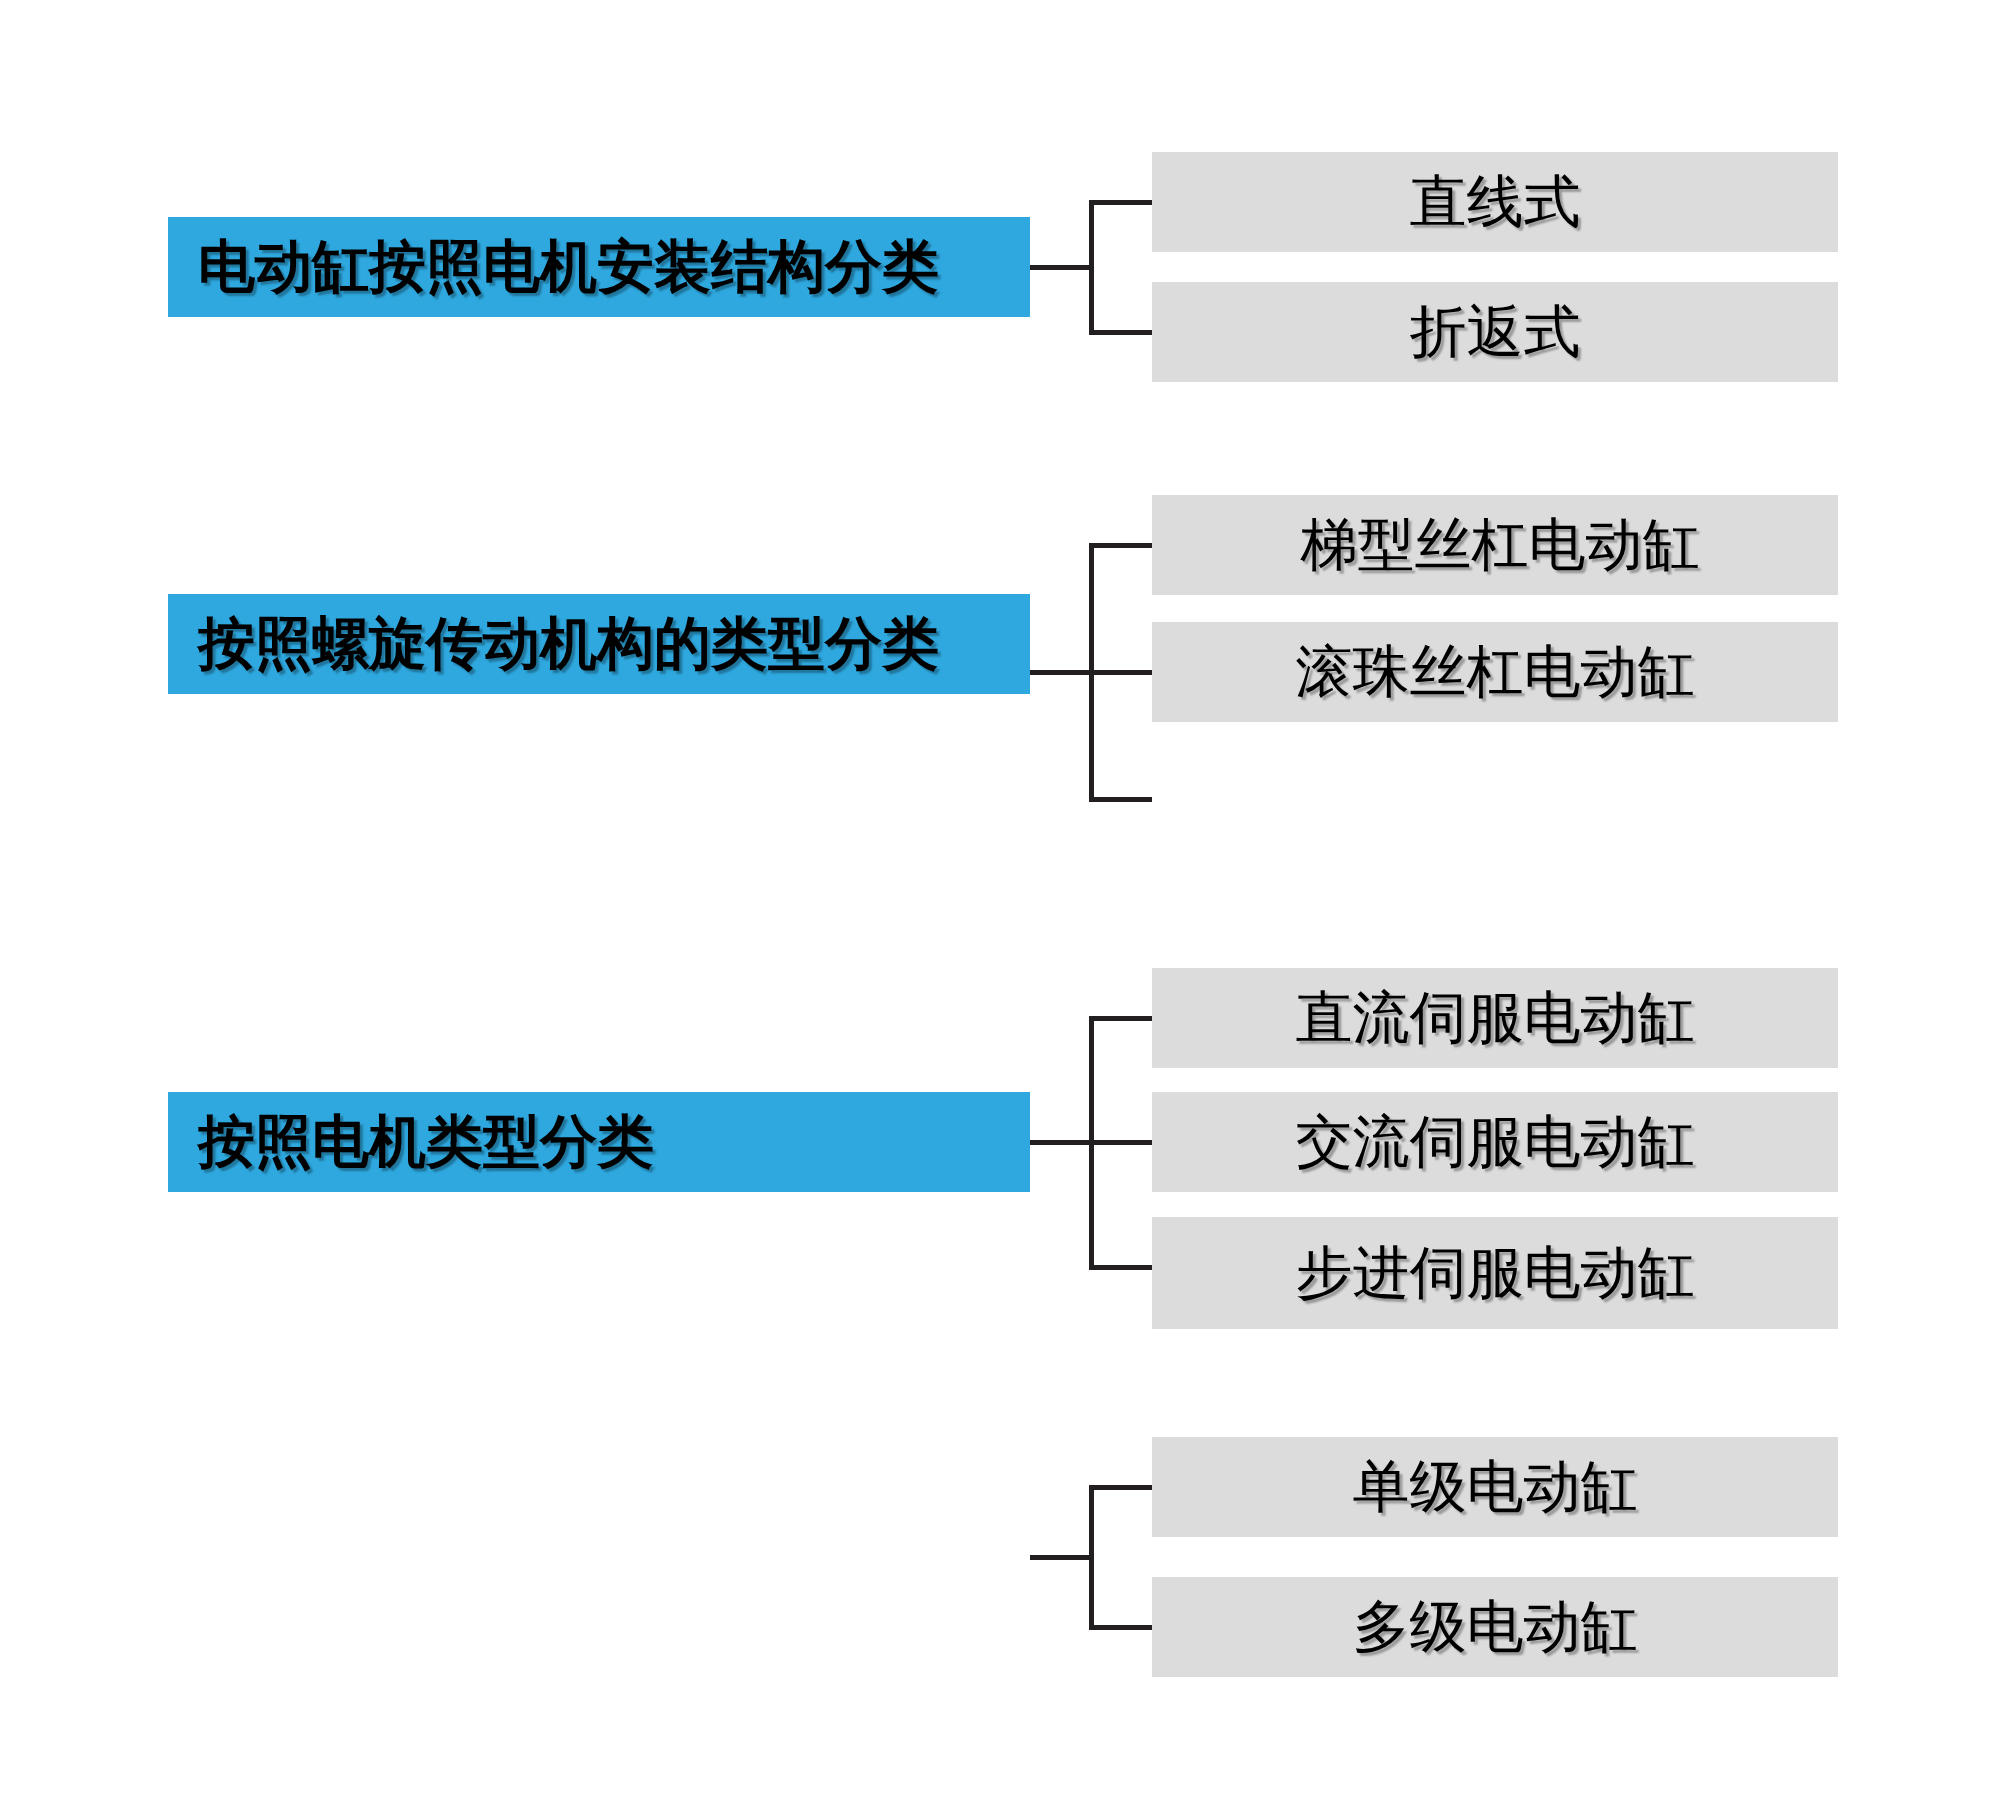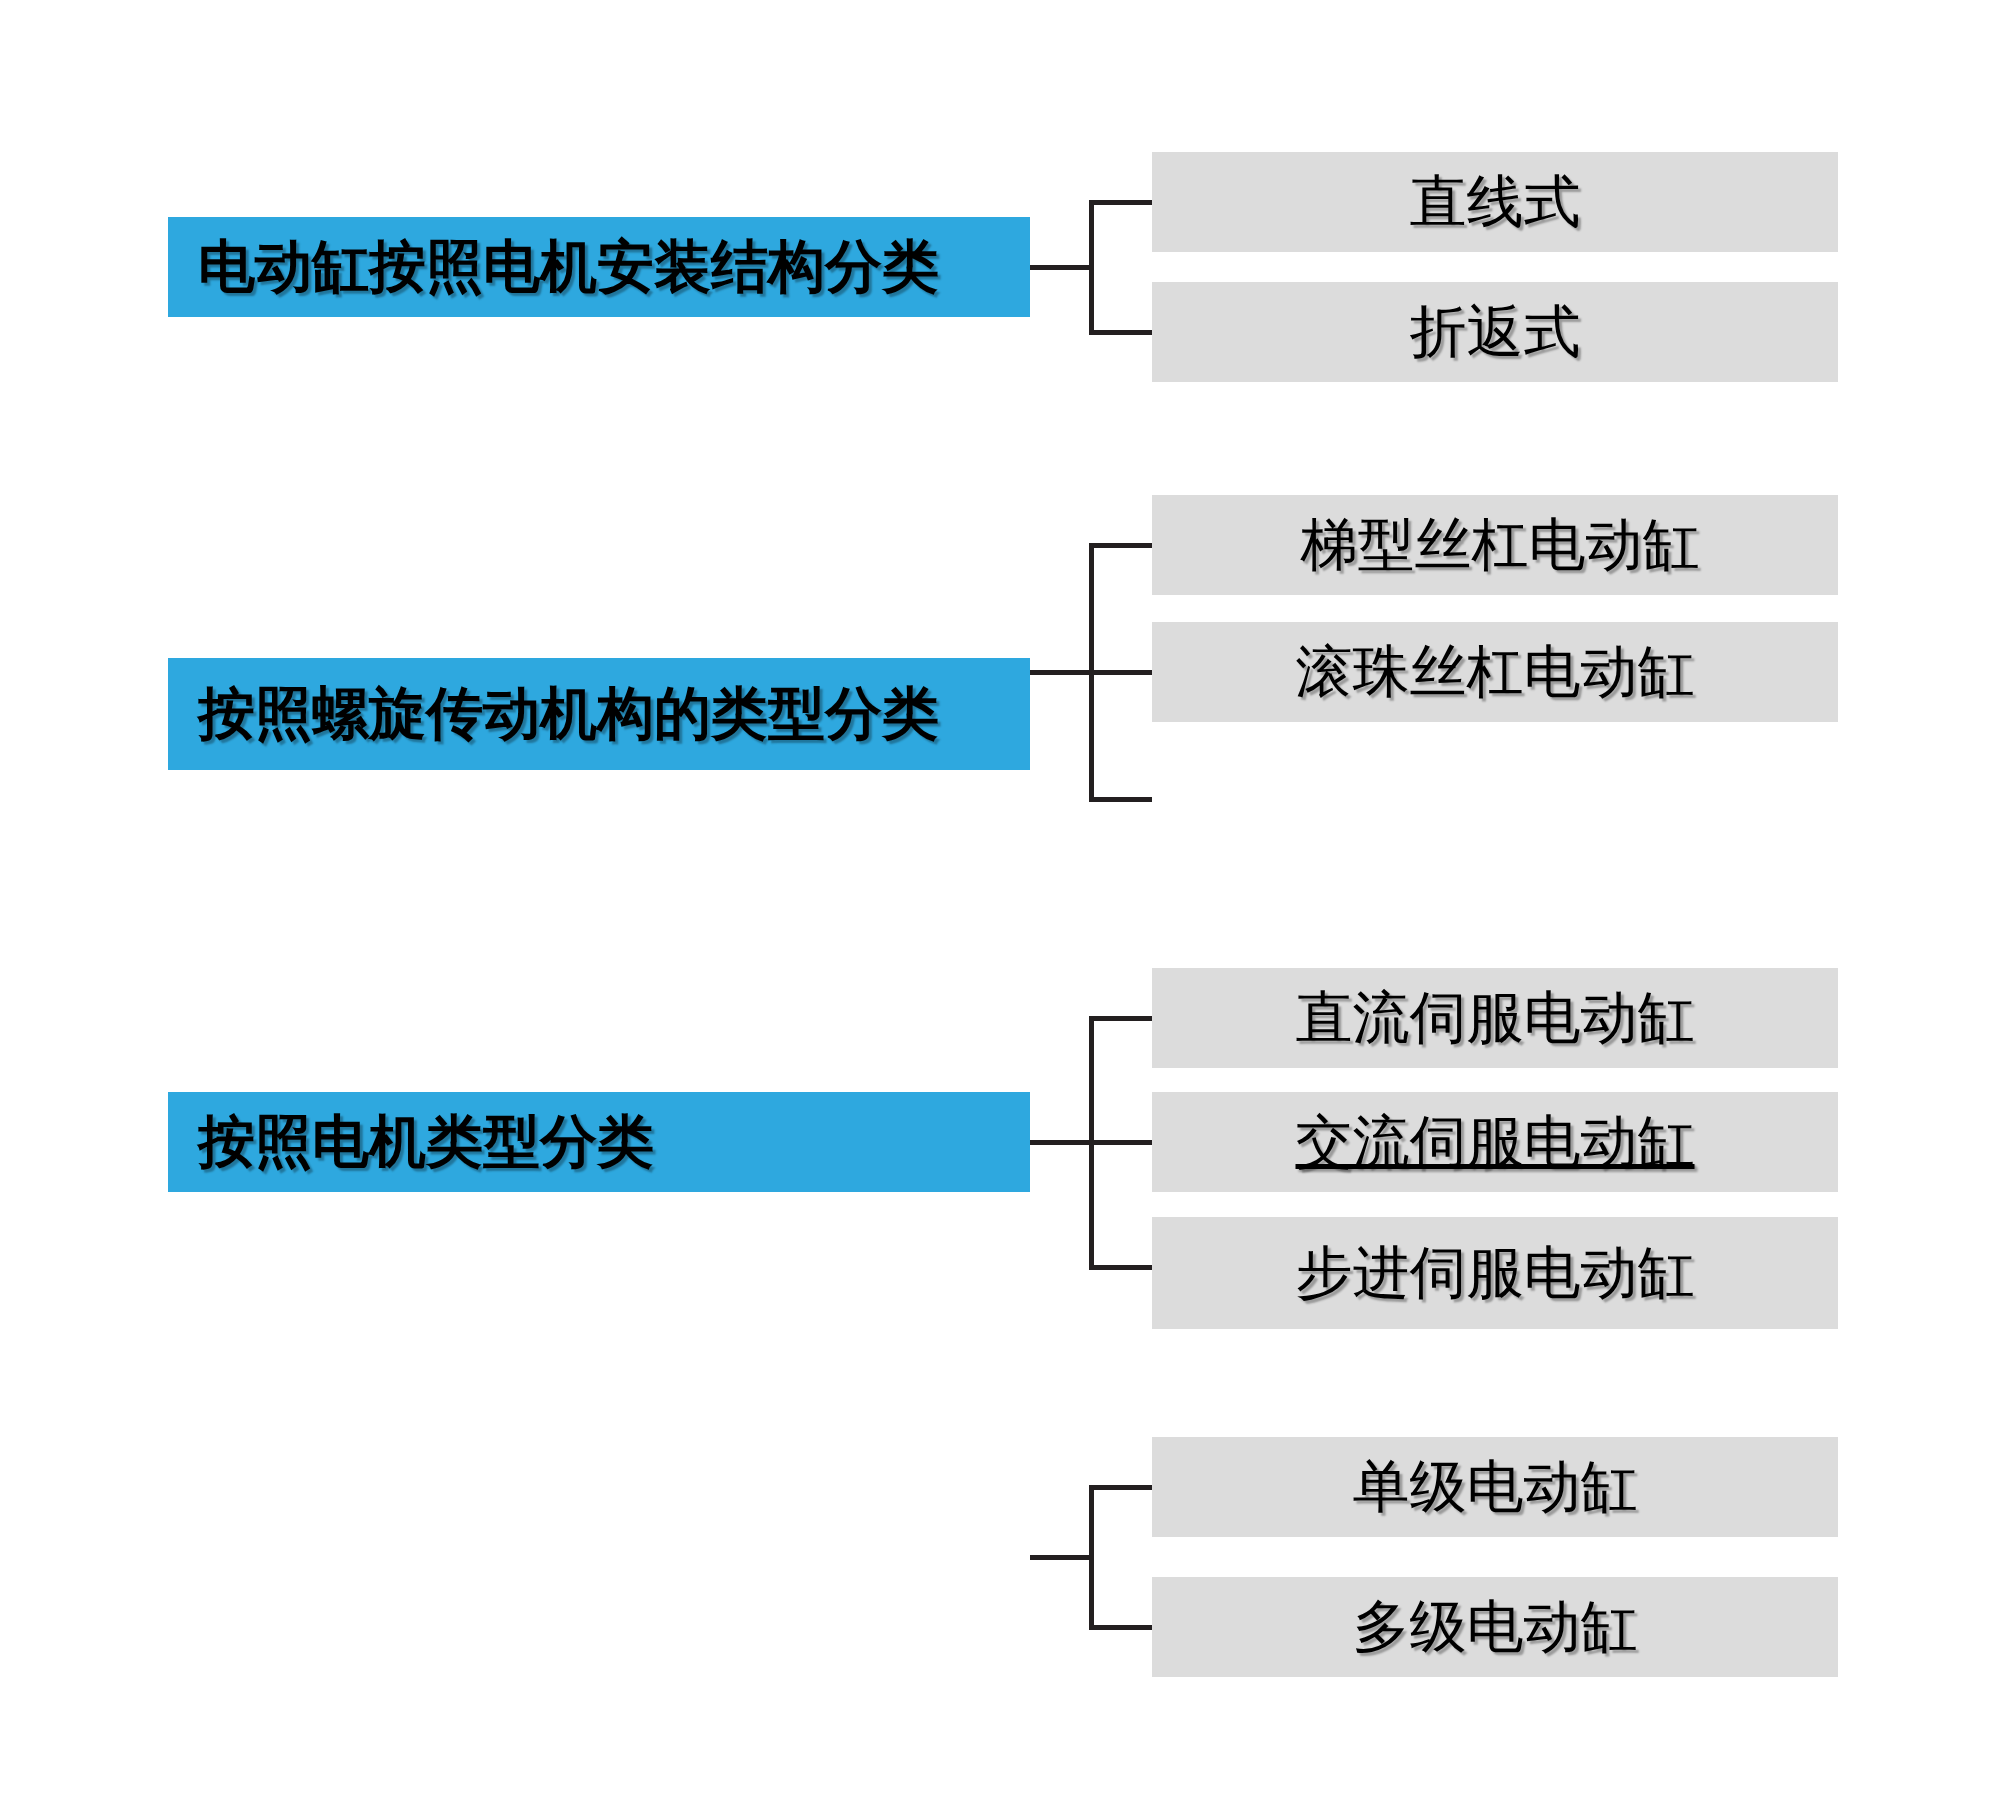--- a/index.html
+++ b/index.html
@@ -52,35 +52,35 @@
 <body>
 
 <div id="canvas">
     <div class="category-box" style="left: 168px; top: 217px; width: 862px; height: 100px;">电动缸按照电机安装结构分类</div>
     <div class="h-line" style="left: 1030px; top: 264.5px; width: 64px; height: 5px;"></div>
     <div class="v-line" style="left: 1089px; top: 199.5px; width: 5px; height: 135px;"></div>
     <div class="h-line" style="left: 1089px; top: 199.5px; width: 63px; height: 5px;"></div>
     <div class="item-box" style="left: 1152px; top: 152px; width: 686px; height: 100px; font-family: Liberation Mono, monospace;">直线式</div>
     <div class="h-line" style="left: 1089px; top: 329.5px; width: 63px; height: 5px;"></div>
     <div class="item-box" style="left: 1152px; top: 282px; width: 686px; height: 100px;">折返式</div>
-    <div class="category-box" style="left: 168px; top: 658px; width: 862px; height: 112px;">按照螺旋传动机构的类型分类</div>
+    <div class="category-box" style="left: 168px; top: 594px; width: 862px; height: 100px;">按照螺旋传动机构的类型分类</div>
     <div class="h-line" style="left: 1030px; top: 669.5px; width: 64px; height: 5px;"></div>
     <div class="v-line" style="left: 1089px; top: 542.5px; width: 5px; height: 259px;"></div>
     <div class="h-line" style="left: 1089px; top: 542.5px; width: 63px; height: 5px;"></div>
     <div class="item-box" style="left: 1152px; top: 495px; width: 686px; height: 100px; padding-left: 10px;">梯型丝杠电动缸</div>
     <div class="h-line" style="left: 1089px; top: 669.5px; width: 63px; height: 5px;"></div>
     <div class="item-box" style="left: 1152px; top: 622px; width: 686px; height: 100px;">滚珠丝杠电动缸</div>
     <div class="h-line" style="left: 1089px; top: 796.5px; width: 63px; height: 5px;"></div>
     <div class="category-box" style="left: 168px; top: 1092px; width: 862px; height: 100px;">按照电机类型分类</div>
     <div class="h-line" style="left: 1030px; top: 1139.5px; width: 64px; height: 5px;"></div>
     <div class="v-line" style="left: 1089px; top: 1015.5px; width: 5px; height: 254px;"></div>
     <div class="h-line" style="left: 1089px; top: 1015.5px; width: 63px; height: 5px;"></div>
     <div class="item-box" style="left: 1152px; top: 968px; width: 686px; height: 100px;">直流伺服电动缸</div>
     <div class="h-line" style="left: 1089px; top: 1139.5px; width: 63px; height: 5px;"></div>
-    <div class="item-box" style="left: 1152px; top: 1092px; width: 686px; height: 100px; text-decoration: underline;">交流伺服电动缸</div>
+    <div class="item-box" style="left: 1152px; top: 1092px; width: 686px; height: 100px;">交流伺服电动缸</div>
     <div class="h-line" style="left: 1089px; top: 1264.5px; width: 63px; height: 5px;"></div>
     <div class="item-box" style="left: 1152px; top: 1217px; width: 686px; height: 112px;">步进伺服电动缸</div>
     <div class="h-line" style="left: 1030px; top: 1554.5px; width: 64px; height: 5px;"></div>
     <div class="v-line" style="left: 1089px; top: 1484.5px; width: 5px; height: 145px;"></div>
     <div class="h-line" style="left: 1089px; top: 1484.5px; width: 63px; height: 5px;"></div>
     <div class="item-box" style="left: 1152px; top: 1437px; width: 686px; height: 100px;">单级电动缸</div>
     <div class="h-line" style="left: 1089px; top: 1624.5px; width: 63px; height: 5px;"></div>
     <div class="item-box" style="left: 1152px; top: 1577px; width: 686px; height: 100px;">多级电动缸</div>
   </div>
 

